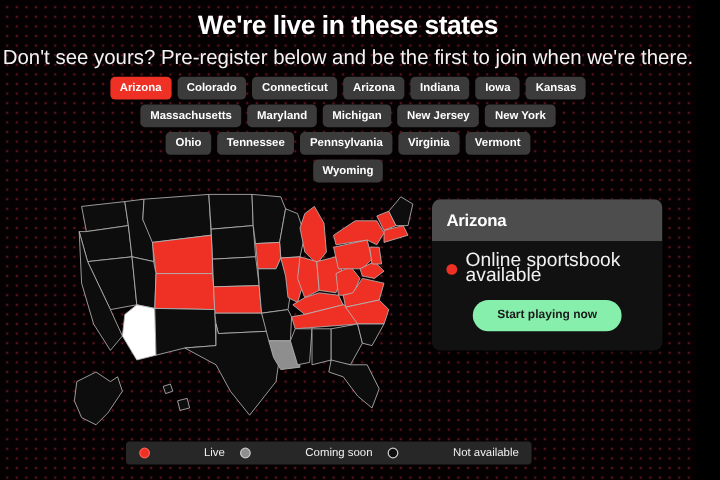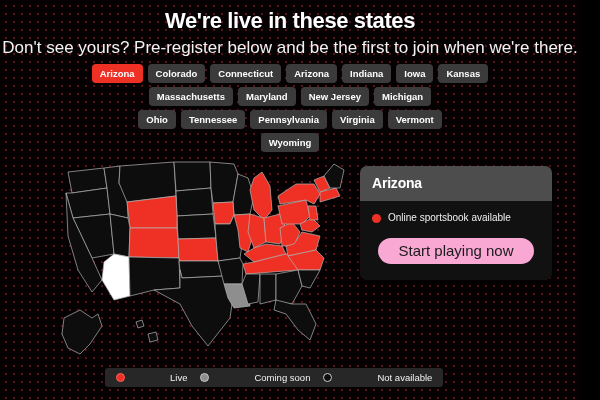--- a/index.html
+++ b/index.html
@@ -125,30 +125,30 @@
   }
   .status-dot {
     width: 9px;
     height: 9px;
     border-radius: 50%;
     background: #ee3124;
     flex: 0 0 auto;
   }
   .status-text {
     color: #f0f0f0;
-    font-size: 10px;
+    font-size: 16px;
     line-height: 12px;
   }
   .cta {
     display: block;
     margin: 0 auto;
-    background: #f9a8d4;
+    background: #86efac;
     color: #1a1a1a;
-    font-size: 15px;
-    font-weight: normal;
+    font-size: 10px;
+    font-weight: bold;
     border: none;
     border-radius: 20px;
     padding: 7px 20px;
     cursor: pointer;
     font-family: "Liberation Sans", sans-serif;
     line-height: 12px;
   }
 
   
   .legend {
@@ -201,22 +201,23 @@
         <button class="pill">Colorado</button>
         <button class="pill">Connecticut</button>
         <button class="pill">Arizona</button>
         <button class="pill">Indiana</button>
         <button class="pill">Iowa</button>
         <button class="pill">Kansas</button>
       </div>
       <div class="pill-row">
         <button class="pill">Massachusetts</button>
         <button class="pill">Maryland</button>
+        <button class="pill">Michigan</button>
         <button class="pill">New Jersey</button>
-        <button class="pill">Michigan</button>
+        <button class="pill">New York</button>
       </div>
       <div class="pill-row">
         <button class="pill">Ohio</button>
         <button class="pill">Tennessee</button>
         <button class="pill">Pennsylvania</button>
         <button class="pill">Virginia</button>
         <button class="pill">Vermont</button>
       </div>
       <div class="pill-row">
         <button class="pill">Wyoming</button>

